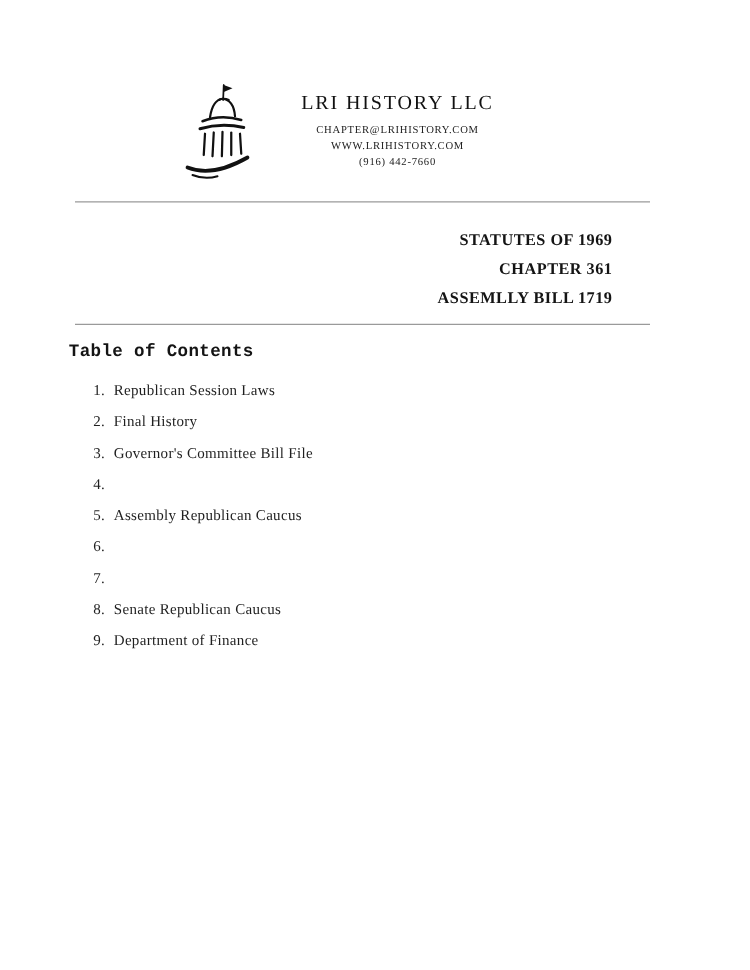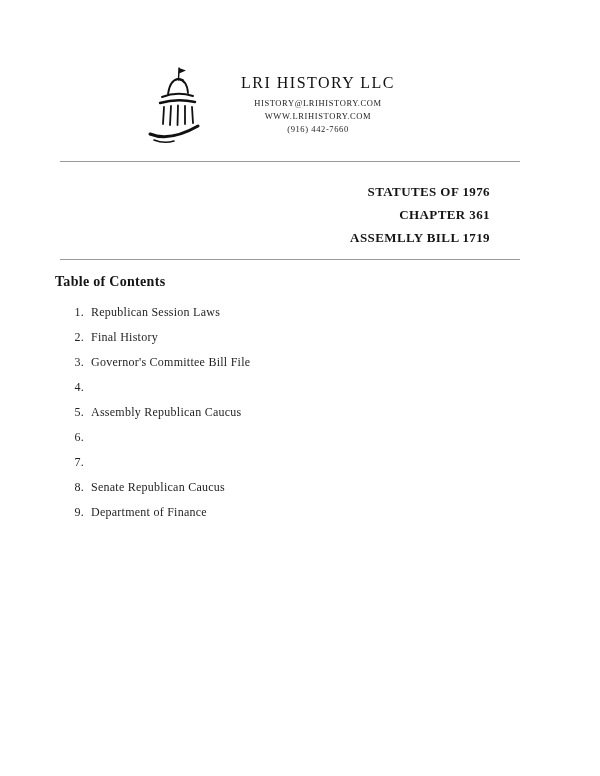--- a/index.html
+++ b/index.html
@@ -73,20 +73,21 @@
 
   
   .toc-title {
     position: absolute;
     top: 274px;
     left: 55px;
     font-weight: bold;
     font-size: 14px;
     color: #141414;
     letter-spacing: 0.3px;
+    font-family: Liberation Mono, monospace;
   }
   .toc-list {
     position: absolute;
     top: 305px;
     left: 68px;
   }
   .toc-item {
     display: flex;
     font-size: 12px;
     color: #1f1f1f;
@@ -124,31 +125,31 @@
       <path d="M38 41.5 L37.5 61" stroke="#111" stroke-width="1.8" stroke-linecap="round"></path>
       <path d="M45 42 L45 60" stroke="#111" stroke-width="1.8" stroke-linecap="round"></path>
       <path d="M52 43 L53 59" stroke="#111" stroke-width="1.8" stroke-linecap="round"></path>
 
       <path d="M10 70 Q30 78 58 62" stroke="#111" stroke-width="3" stroke-linecap="round"></path>
       <path d="M14 76 Q24 80 34 77" stroke="#111" stroke-width="1.6" stroke-linecap="round"></path>
     </svg>
 
     <div class="header-text">
       <div class="company-name">LRI HISTORY LLC</div>
-      <div class="contact-line">HISTORY@LRIHISTORY.COM</div>
+      <div class="contact-line">CHAPTER@LRIHISTORY.COM</div>
       <div class="contact-line">WWW.LRIHISTORY.COM</div>
       <div class="contact-line">(916) 442-7660</div>
     </div>
   </div>
 
   <div class="rule rule-1"></div>
   <div class="rule rule-2"></div>
 
   <div class="statute-block">
-    <div>STATUTES OF 1976</div>
+    <div>STATUTES OF 1969</div>
     <div>CHAPTER  361</div>
     <div>ASSEMLLY BILL 1719</div>
   </div>
 
   <div class="toc-title">Table of Contents</div>
 
   <div class="toc-list">
     <div class="toc-item">
       <span class="toc-num">1.</span>
       <span class="toc-label">Republican Session Laws</span>

